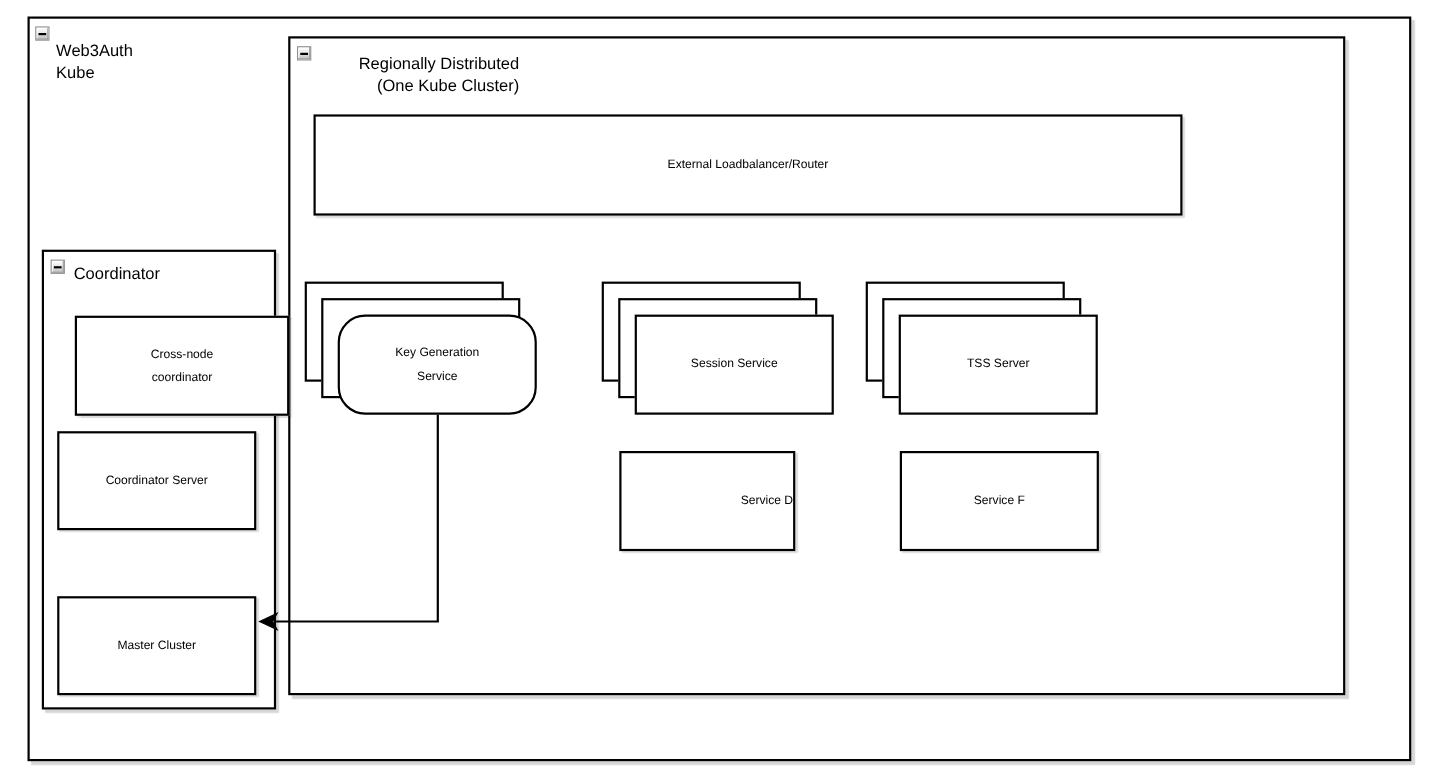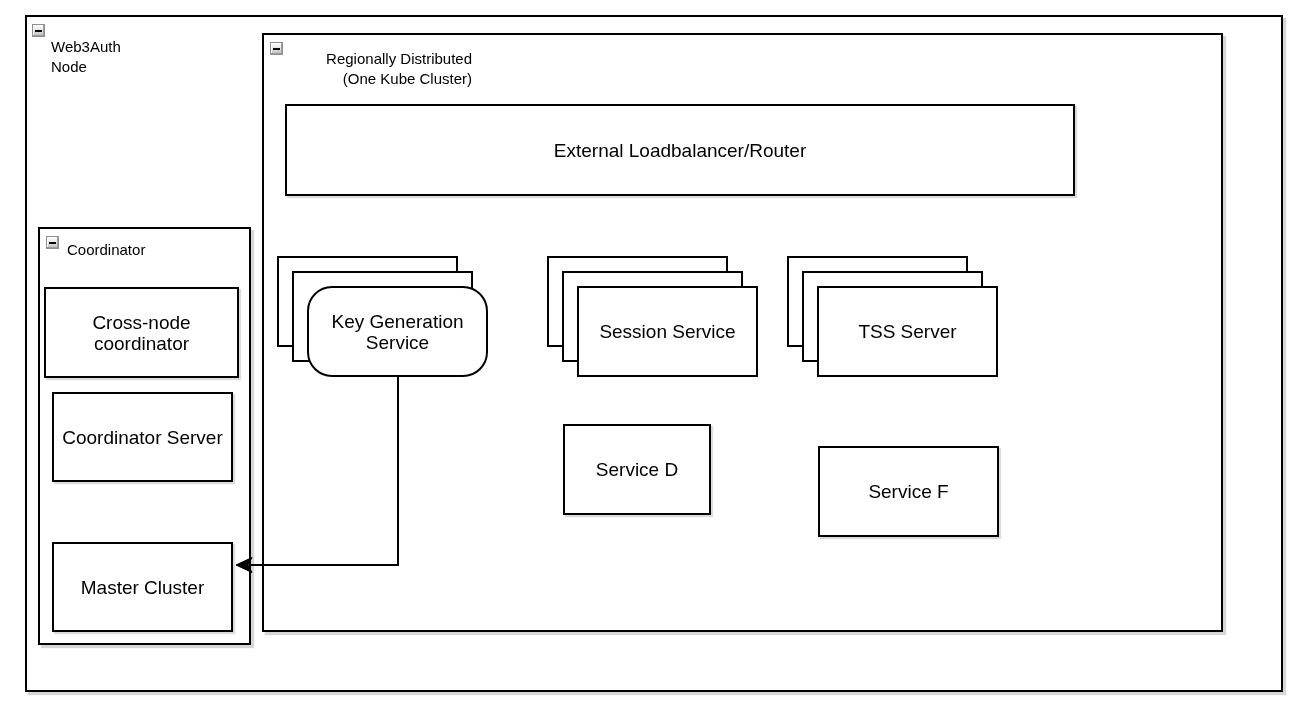--- a/index.html
+++ b/index.html
@@ -28,21 +28,21 @@
   .box {
     position: absolute;
     background: #ffffff;
     border: 2px solid #000000;
     box-sizing: border-box;
     display: flex;
     flex-direction: column;
     align-items: center;
     justify-content: center;
     text-align: center;
-    font-size: 19px;
+    font-size: 11px;
     line-height: 21px;
   }
   .box.shadowed {
     box-shadow: 2px 2px 1px rgba(0,0,0,0.14);
   }
   .stack {
     position: absolute;
   }
   .stack .box {
     width: 181px;
@@ -81,21 +81,21 @@
 <body>
 
 <div class="canvas">
 
   <div class="container" style="left:25px; top:15px; width:1258px; height:677px;">
     <span class="collapse-btn" style="left:5px; top:7px;">
       <span class="minus-bar"></span>
     </span>
     <div class="container-label" style="left:24px; top:20px; width:108px; ">
       <div>Web3Auth</div>
-      <div>Node</div>
+      <div>Kube</div>
     </div>
   </div>
 
   <div class="container" style="left:262px; top:33px; width:961px; height:599px;">
     <span class="collapse-btn" style="left:6px; top:7px;">
       <span class="minus-bar"></span>
     </span>
     <div class="container-label" style="left:28px; top:14px; width:180px; text-align:right;">
       <div>Regionally Distributed</div>
       <div>(One Kube Cluster)</div>
@@ -124,35 +124,35 @@
   </div>
 
   <div class="stack" style="left:787px; top:256px; width:212px; height:122px;">
     <div class="box" style="left:0; top:0;"></div>
     <div class="box" style="left:15px; top:15px;"></div>
     <div class="box" style="left:30px; top:30px;">
       <div>TSS Server</div>
     </div>
   </div>
 
-  <div class="box shadowed" style="left:563px; top:424px; width:148px; height:91px;">
+  <div class="box shadowed" style="left:563px; top:410px; width:160px; height:91px;align-items:flex-end;">
     <div>Service D</div>
   </div>
 
-  <div class="box shadowed" style="left:818px; top:410px; width:181px; height:91px;margin-top:36px;">
+  <div class="box shadowed" style="left:818px; top:410px; width:181px; height:91px;">
     <div>Service F</div>
   </div>
 
   <div class="container" style="left:38px; top:227px; width:213px; height:418px;">
     <span class="collapse-btn" style="left:6px; top:7px;">
       <span class="minus-bar"></span>
     </span>
     <div class="container-label" style="left:27px; top:11px;">Coordinator</div>
 
-    <div class="box shadowed" style="left:4px; top:58px; width:195px; height:91px;">
+    <div class="box shadowed" style="left:28px; top:58px; width:195px; height:91px;">
       <div>Cross-node</div>
       <div>coordinator</div>
     </div>
 
     <div class="box shadowed" style="left:12px; top:163px; width:181px; height:90px;">
       <div>Coordinator Server</div>
     </div>
 
     <div class="box shadowed" style="left:12px; top:313px; width:181px; height:90px;">
       <div>Master Cluster</div>

